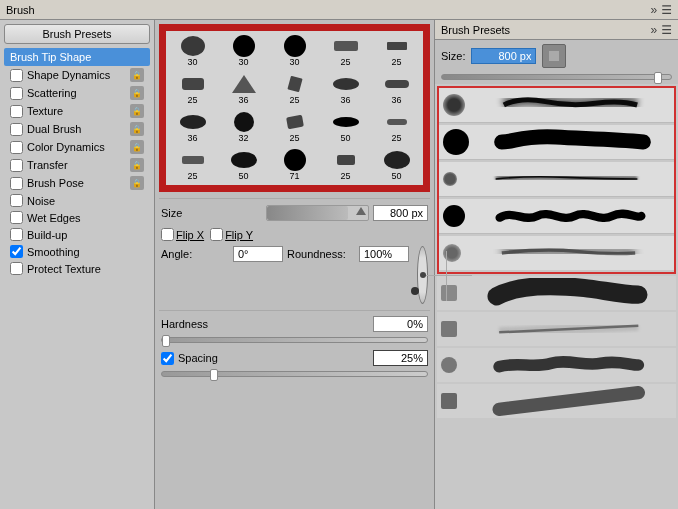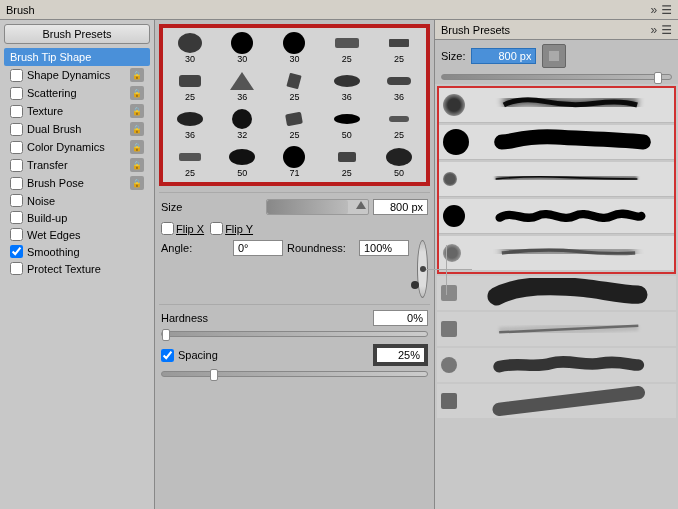--- a/index.html
+++ b/index.html
@@ -151,21 +151,21 @@
 
     .spacing-row {
       display: flex;
       align-items: center;
       padding: 3px 6px;
       gap: 4px;
     }
     .spacing-label { font-size: 11px; flex: 1; display: flex; align-items: center; gap: 4px; }
     .spacing-value {
       background: #fff;
-      border: 4px solid #404040;
+      border: 1px solid #404040;
       padding: 1px 4px;
       font-size: 11px;
       width: 55px;
       text-align: right;
     }
 
     
     .right-panel {
       flex: 1;
       background: #c0c0c0;
@@ -339,42 +339,42 @@
       <div class="lock-badge">🔒</div>
     </div>
 
     <div class="menu-item" style="padding: 2px 6px;">
       <input type="checkbox" style="margin-right: 4px;">
       <span class="menu-item-label">Noise</span>
     </div>
 
     <div class="menu-item" style="padding: 2px 6px;">
       <input type="checkbox" style="margin-right: 4px;">
+      <span class="menu-item-label">Wet Edges</span>
+    </div>
+
+    <div class="menu-item" style="padding: 2px 6px;">
+      <input type="checkbox" style="margin-right: 4px;">
       <span class="menu-item-label">Build-up</span>
-    </div>
-
-    <div class="menu-item" style="padding: 2px 6px;">
-      <input type="checkbox" style="margin-right: 4px;">
-      <span class="menu-item-label">Wet Edges</span>
     </div>
 
     <div class="menu-item" style="padding: 2px 6px;">
       <input type="checkbox" checked="" style="margin-right: 4px;">
       <span class="menu-item-label">Smoothing</span>
     </div>
 
     <div class="menu-item" style="padding: 2px 6px;">
       <input type="checkbox" style="margin-right: 4px;">
       <span class="menu-item-label">Protect Texture</span>
     </div>
   </div>
 
   <div class="middle-panel">
 
-    <div style="border: 4px solid #b91c1c; margin: 4px; background: #d4d4d4; padding: 2px;">
+    <div style="border: 7px solid #b91c1c; margin: 4px; background: #d4d4d4; padding: 2px;">
 
       <div style="display:grid; grid-template-columns: repeat(5, 1fr); gap: 2px; margin-bottom: 2px;">
         <div class="brush-cell" style="flex-direction:column; align-items:center;">
           <svg width="28" height="22" viewBox="0 0 28 22">
               <ellipse cx="14" cy="11" rx="12" ry="10" fill="#111" opacity="0.8"></ellipse>
             </svg>
           <span class="brush-num">30</span>
         </div>
         <div class="brush-cell" style="flex-direction:column; align-items:center;">
           <svg width="28" height="22" viewBox="0 0 28 22">

